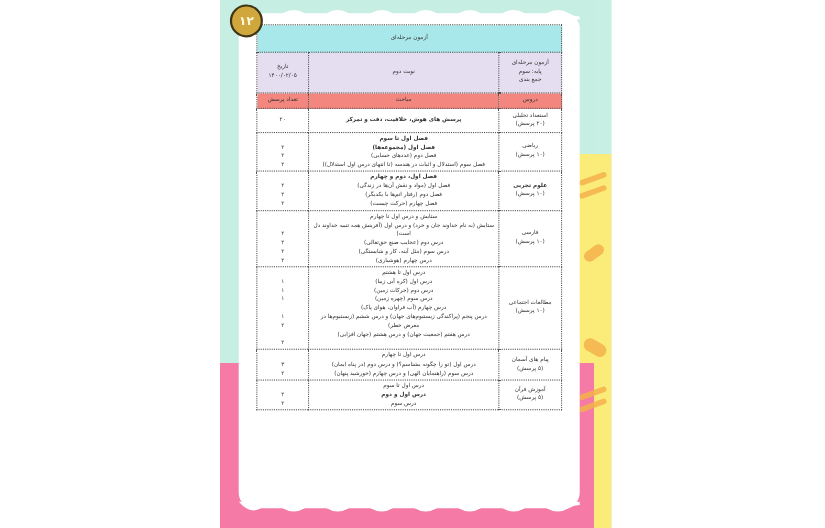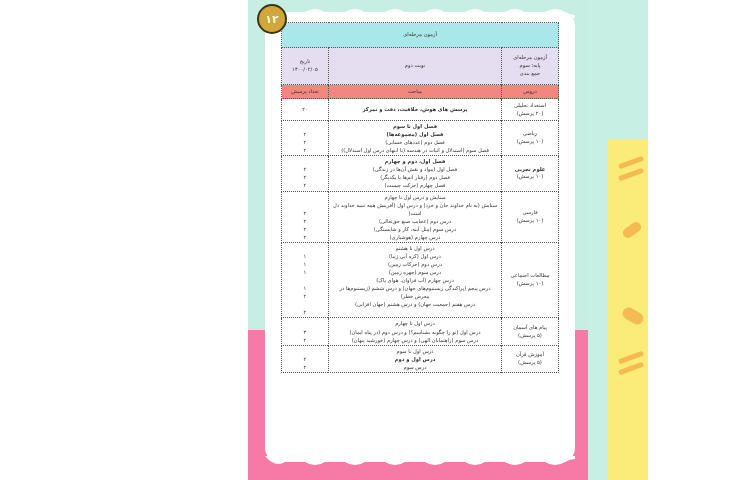--- a/index.html
+++ b/index.html
@@ -1,23 +1,22 @@
 <!DOCTYPE html>
 <html><head>
 <meta charset="utf-8">
 <style>
   html, body { margin:0; padding:0; }
   body {
     width:750px; height:480px; background:#ffffff; position:relative; overflow:hidden;
     font-family:"DejaVu Sans", sans-serif;
   }
   .page {
-    position:absolute; left:200px; top:0; width:400px; height:480px; overflow:hidden;
+    position:absolute; left:200px; top:0; width:356px; height:480px; overflow:hidden;
     background:#c8efe4;
-    margin-left:48px;
   }
   .bg-mint { position:absolute; left:0; top:0; width:340px; height:330px; background:#c6eee2; }
   .bg-yellow { position:absolute; right:0; top:140px; width:40px; height:340px; background:#fbec7a; }
   .bg-pink { position:absolute; left:0; top:330px; width:340px; height:150px; background:#f57aa6; }
   .stripe { position:absolute; background:#f3b24a; border-radius:10px; opacity:.85; }
   .frame {
     position:absolute; left:17px; top:12px; width:310px; height:450px; background:#ffffff;
     border-radius:14px;
   }
   .wave-top, .wave-bottom {

